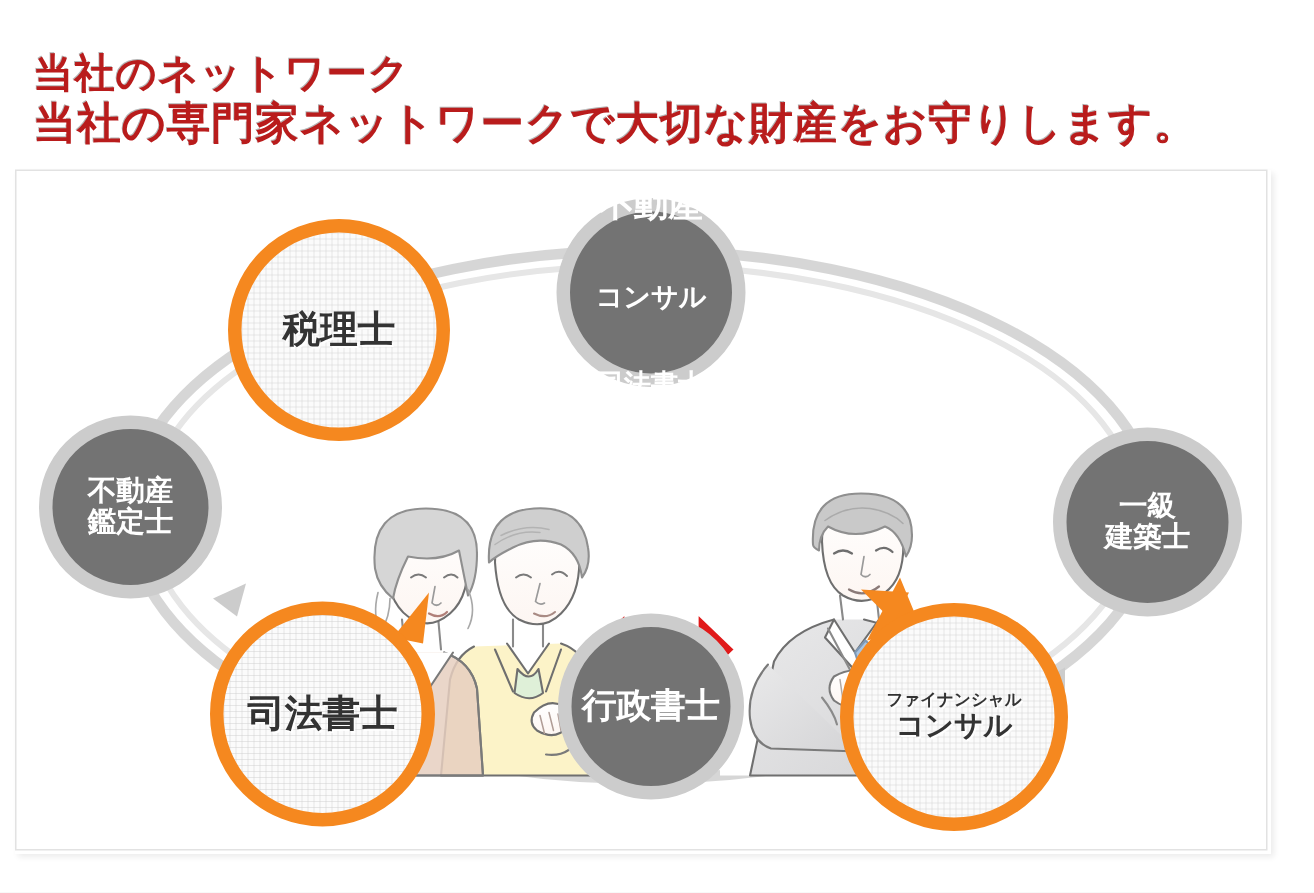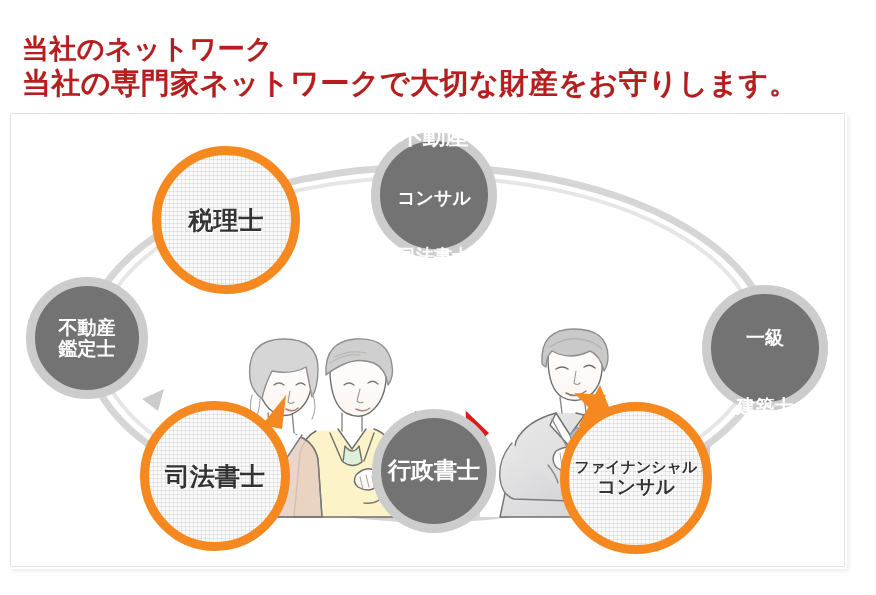--- a/index.html
+++ b/index.html
@@ -99,26 +99,26 @@
 
   #node-tax      { left: 152px; top: 146px;  width: 148px; height: 148px; font-size: 25px; }
   #node-consult  { left: 371px; top: 132px;  width: 126px; height: 126px; font-size: 20px; }
   #node-lawyer   { left: 578px; top: 142px;  width: 152px; height: 152px; font-size: 25px; }
   #node-appraise { left: 26px;  top: 277px;  width: 122px; height: 122px; font-size: 19px; }
   #node-archi    { left: 702px; top: 285px;  width: 126px; height: 126px; font-size: 19px; }
   #node-judicial { left: 140px; top: 401px;  width: 150px; height: 150px; font-size: 25px; }
   #node-admin    { left: 372px; top: 409px;  width: 124px; height: 124px; font-size: 23px; text-align: right; }
   #node-fp       { left: 560px; top: 402px;  width: 152px; height: 152px; font-size: 16px; }
 
-  #node-fp .l1 { font-size: 15px; display: block; }
+  #node-fp .l1 { font-size: 11px; display: block; }
   #node-fp .l2 { font-size: 19px; display: block; }
   #node-consult .l1 { font-size: 23px; display: block; }
   #node-consult .l2, #node-consult .l3 { font-size: 18px; display: block; margin-top: 38px; }
   #node-appraise .l1, #node-appraise .l2 { display: block; font-size: 19px; }
-  #node-archi .l1, #node-archi .l2 { display: block; font-size: 19px; margin-top: 48px; }
+  #node-archi .l1, #node-archi .l2 { display: block; font-size: 19px; }
 
   
   #arrow-badge {
     position: absolute;
     left: 391px;
     top: 294px;
     width: 100px;
     height: 52px;
   }
   #arrow-badge .arrow-label {

